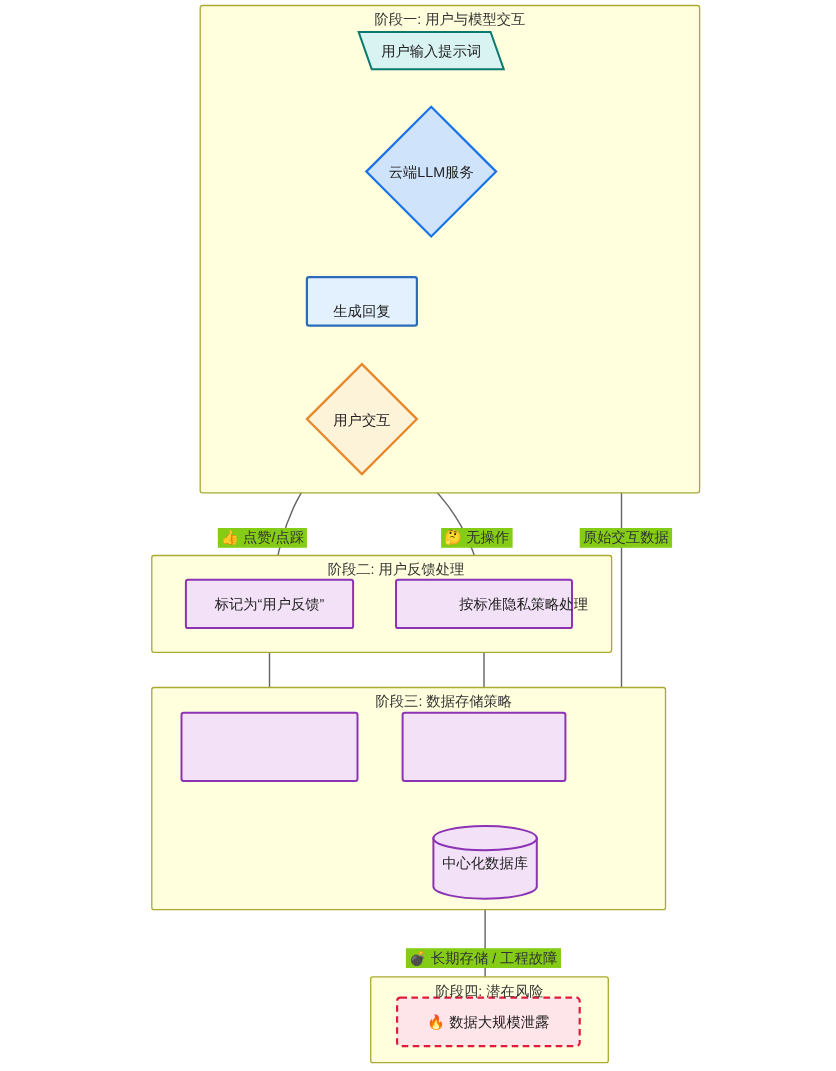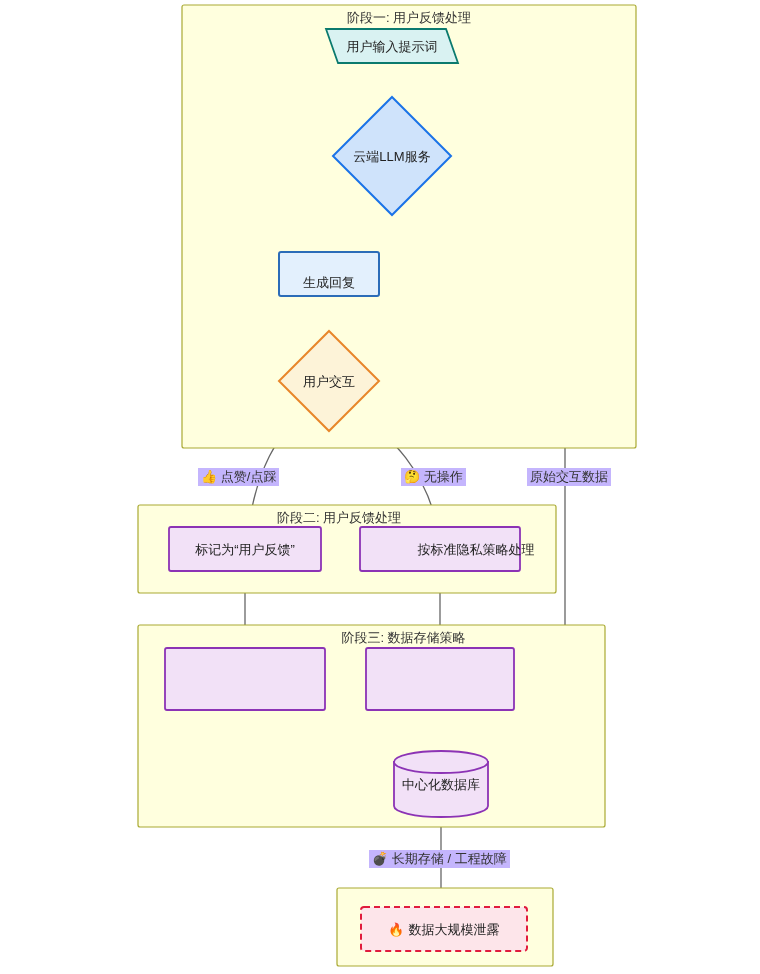--- a/index.html
+++ b/index.html
@@ -15,23 +15,23 @@
   #nodes{z-index:2;}
   .nodelabel{
     position:absolute;z-index:3;
     font-size:13px;color:#222222;
     text-align:center;line-height:17px;
     white-space:nowrap;pointer-events:none;
   }
   .edgelabel{
     position:absolute;z-index:4;
     font-size:13px;color:#333333;
-    background:#c4b5fd;
+    background:#84cc16;
     padding:1px 3px;
-    white-space:nowrap;line-height:16px;
+    white-space:nowrap;line-height:16px;margin-top:12px;
   }
   .clustertitle{
     position:absolute;z-index:3;
     font-size:13px;color:#333333;
     white-space:nowrap;text-align:center;
   }
   .emo{font-size:13px;}
 </style>
 </head>
 <body>
@@ -83,23 +83,24 @@
     <rect x="366" y="648" width="148" height="62" rx="2" fill="#f2e1f7" stroke="#8c33b5" stroke-width="1.8"></rect>
 
     <g>
       <path d="M394,762 L394,806 A47,11 0 0 0 488,806 L488,762 Z" fill="#f2e1f7" stroke="#8c33b5" stroke-width="1.8"></path>
       <ellipse cx="441" cy="762" rx="47" ry="11" fill="#f2e1f7" stroke="#8c33b5" stroke-width="1.8"></ellipse>
     </g>
 
     <rect x="361" y="907" width="166" height="44" rx="3" fill="#fde5ea" stroke="#e01b3c" stroke-width="2" stroke-dasharray="6,4"></rect>
   </svg>
 
-  <div class="clustertitle" style="left:182px;top:9px;width:454px;">阶段一: 用户反馈处理</div>
-  <div class="clustertitle" style="left:130px;top:509px;width:418px;">阶段二: 用户反馈处理</div>
+  <div class="clustertitle" style="left:182px;top:9px;width:454px;">阶段一: 用户与模型交互</div>
+  <div class="clustertitle" style="left:151px;top:509px;width:418px;">阶段二: 用户反馈处理</div>
   <div class="clustertitle" style="left:138px;top:629px;width:467px;margin-left:32px;">阶段三: 数据存储策略</div>
+  <div class="clustertitle" style="left:337px;top:892px;width:216px;">阶段四: 潜在风险</div>
 
   <div class="nodelabel" style="left:322px;top:38px;width:140px;font-family:Liberation Serif, serif;">用户输入提示词</div>
 
   <div class="nodelabel" style="left:322px;top:148px;width:140px;">云端LLM服务</div>
 
   <div class="nodelabel" style="left:279px;top:266px;width:100px;margin-top:8px;">生成回复</div>
 
   <div class="nodelabel" style="left:279px;top:373px;width:100px;">用户交互</div>
 
   <div class="nodelabel" style="left:169px;top:541px;width:152px;">标记为“用户反馈”</div>

